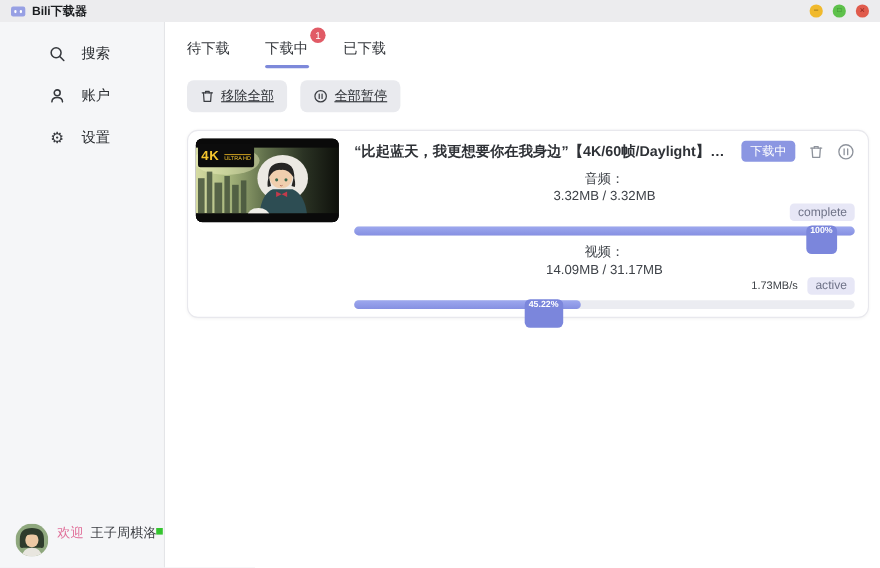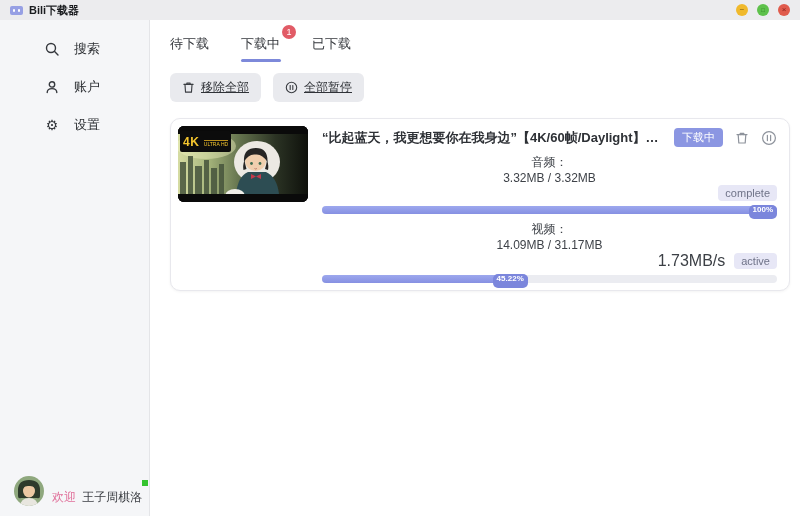--- a/index.html
+++ b/index.html
@@ -29,21 +29,21 @@
   .main-row { flex:1; display:flex; min-height:0; }
 
   
   .sidebar { width:150px; flex:none; background:#f5f6f8; border-right:1px solid #e4e5e8; position:relative; padding-top:8px;padding-left:20px; }
   .nav-item { height:34px; margin:4px 10px; border-radius:8px; display:flex; align-items:center; gap:14px;
               padding:0 14px; font-size:13px; color:#2c2f33; cursor:pointer; }
   .nav-item.active { background:#e4e5e9; }
   .nav-icon { width:16px; height:16px; flex:none; display:flex; align-items:center; justify-content:center; font-size:14px; color:#35383d; }
   .nav-icon svg { display:block; }
 
-  .user { position:absolute; bottom:10px; left:14px; right:8px; display:flex; align-items:flex-end; }
+  .user { position:absolute; bottom:10px; left:14px; right:8px; display:flex; align-items:flex-start; }
   .avatar { width:30px; height:30px; border-radius:50%; overflow:hidden; flex:none; }
   .user-text { margin-left:8px; font-size:12px; white-space:nowrap; }
   .greeting { color:#e0709a; }
   .username { color:#3a3d42; margin-left:3px; }
   .online-dot { position:absolute; right:1px; bottom:30px; width:6px; height:6px; background:#35c42f; }
 
   
   .content { flex:1; min-width:0; background:#ffffff; padding-top:12px; }
 
   .tabs { display:flex; gap:32px; padding-left:20px; font-size:13px; color:#33363b; }
@@ -72,25 +72,25 @@
   .title-row { display:flex; align-items:center; gap:11px; margin-top:2px; }
   .video-title { flex:1; min-width:0; font-size:13px; font-weight:600; color:#2e3136;
                  white-space:nowrap; overflow:hidden; text-overflow:ellipsis; }
   .status-chip { background:#8b96e2; color:#fff; font-size:11px; padding:2px 8px; border-radius:4px; flex:none; }
   .icon-btn { flex:none; width:16px; height:16px; color:#8e939c; cursor:pointer; display:flex; align-items:center; justify-content:center; }
   .icon-btn svg { display:block; }
 
   .stat-row { display:flex; align-items:center; margin-top:7px; font-size:12px; color:#3e4248;flex-direction:column; }
   .stat-right { margin-left:auto; display:flex; align-items:center; gap:9px; }
   .chip-light { background:#e7e7f6; color:#6f7388; font-size:11px; padding:2px 7px; border-radius:4px; }
-  .speed { font-size:16px; color:#3c4046; }
+  .speed { font-size:10px; color:#3c4046; }
 
   .bar { height:8px; background:#ebecf1; border-radius:4px; margin-top:5px; position:relative; }
   .fill { height:100%; background:linear-gradient(180deg,#9da8ee,#8690e2); border-radius:4px; position:relative; min-width:26px; }
-  .pct { position:absolute; right:0; top:-1px; height:14px; padding:0 4px; border-radius:5px; background:#7b86dc;
+  .pct { position:absolute; right:16px; top:-1px; height:26px; padding:0 4px; border-radius:5px; background:#7b86dc;
          color:#fff; font-size:8px; line-height:10px; font-weight:600; white-space:nowrap; }
 </style>
 </head>
 <body>
 
 <div class="window">
 
   <div class="titlebar">
     <span class="app-icon"></span>
     <span class="app-title">Bili下载器</span>

